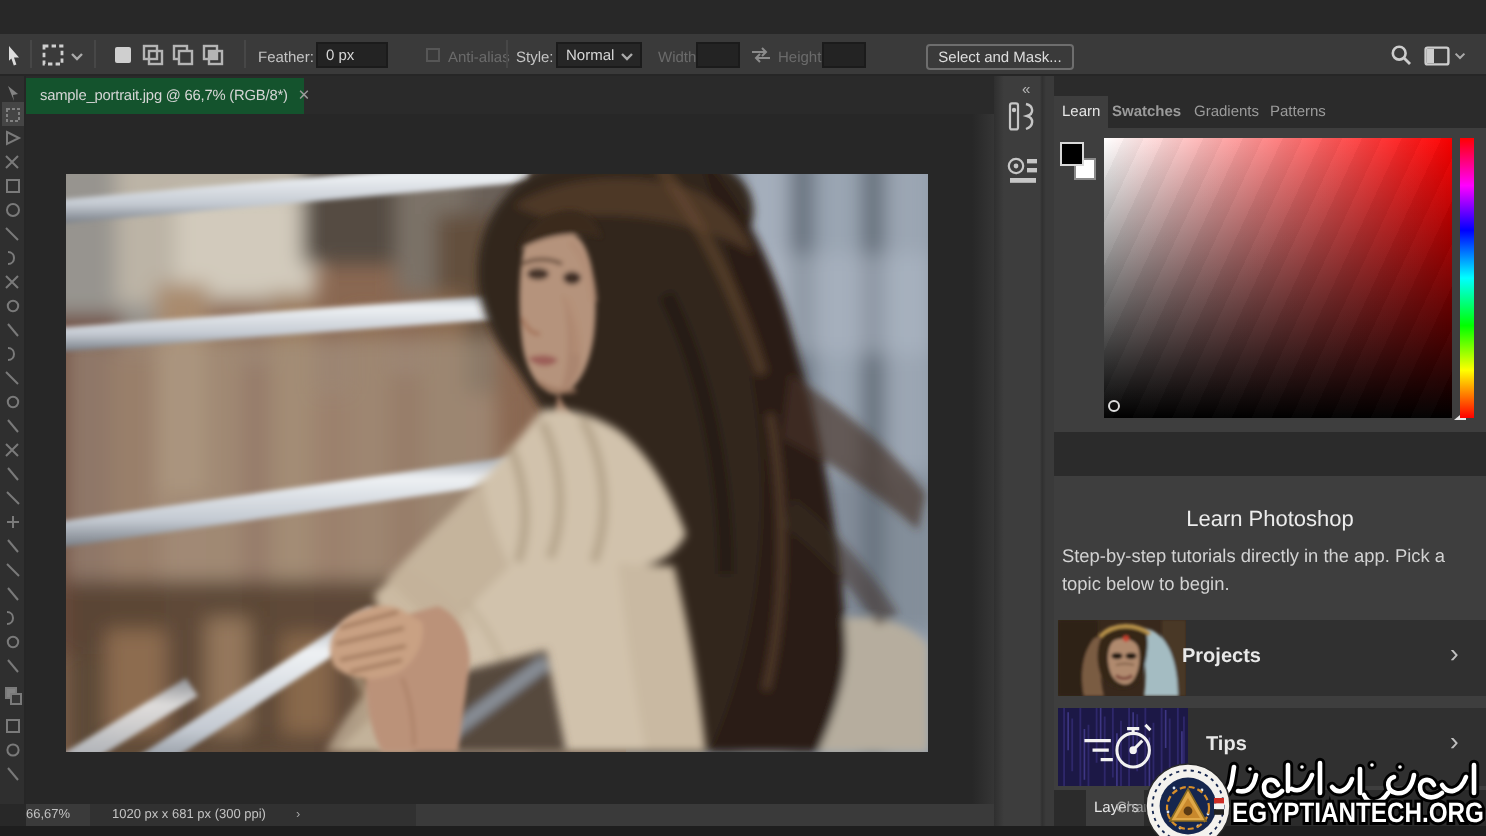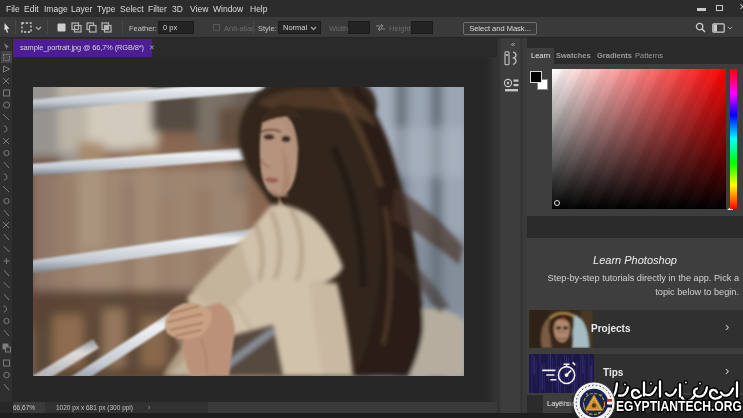--- a/index.html
+++ b/index.html
@@ -11,55 +11,38 @@
   #menubar span{position:absolute;top:4px;}
   
   #optbar{left:0;top:17px;width:743px;height:21px;background:#3a3a3a;border-bottom:1px solid #262626;color:#c4c4c4;font-size:7.5px;}
   .sep{position:absolute;top:3px;width:1px;height:14px;background:#2b2b2b;border-right:1px solid #474747;}
   .inbox{position:absolute;background:#232323;border:1px solid #1b1b1b;color:#d7d7d7;font-size:7.5px;line-height:11px;padding-left:4px;}
   .dis{color:#6b6b6b;}
   
   #toolbar{left:0;top:38px;width:13px;height:364px;background:#2f2f2f;border-right:1px solid #262626;}
   
   #tabbar{left:13px;top:38px;width:484px;height:19px;background:#2a2a2a;}
-  #doctab{position:absolute;left:0;top:1px;width:139px;height:18px;background:#4c1d95;color:#d6d6d6;font-size:7.4px;letter-spacing:-0.1px;line-height:18px;padding-left:7px;white-space:nowrap;}
+  #doctab{position:absolute;left:0;top:1px;width:139px;height:18px;background:#14532d;color:#d6d6d6;font-size:7.4px;letter-spacing:-0.1px;line-height:18px;padding-left:7px;white-space:nowrap;}
   
   #paste{left:13px;top:57px;width:484px;height:345px;background:#272727;}
   
   #statusbar{left:13px;top:402px;width:484px;height:11px;background:#3a3a3a;color:#c3c3c3;font-size:6.5px;}
   
   #dockstrip{left:497px;top:38px;width:30px;height:375px;background:linear-gradient(to right,#2f2f2f 0px,#3d3d3d 5px,#3d3d3d 23px,#303030 24px,#3a3a3a 26px,#3a3a3a 30px);}
   
   #rpanel{left:527px;top:38px;width:216px;height:375px;background:#2b2b2b;}
   .ptabrow{position:absolute;left:0;width:216px;height:16px;background:#2b2b2b;color:#9b9b9b;font-size:7.5px;}
   .ptab{position:absolute;top:0;height:16px;line-height:16px;}
   .ptab.on{background:#3e3e3e;color:#e6e6e6;}
   .bottomstrip{left:0px;top:413px;width:743px;height:5px;background:#1e1e1e;}
 </style>
 </head>
 <body>
 <div id="app">
 
-  <div id="menubar" class="abs">
-    <span style="left:6px">File</span>
-      <span style="left:24px">Edit</span>
-      <span style="left:44px">Image</span>
-    <span style="left:71px">Layer</span>
-      <span style="left:97px">Type</span>
-      <span style="left:120px">Select</span>
-    <span style="left:148px">Filter</span>
-      <span style="left:172px">3D</span>
-      <span style="left:190px">View</span>
-    <span style="left:213px">Window</span>
-      <span style="left:250px">Help</span>
-
-    <div class="abs" style="left:697px;top:8px;width:9px;height:2.5px;background:#c9c9c9"></div>
-    <div class="abs" style="left:716px;top:5px;width:7px;height:5.5px;border:1.5px solid #c9c9c9"></div>
-    <div class="abs" style="left:739px;top:3px;width:7px;height:8px;color:#c9c9c9;font-size:9px;line-height:8px">✕</div>
-  </div>
 
   <div id="optbar" class="abs">
 
     <svg class="abs" style="left:2px;top:5px" width="10" height="12" viewBox="0 0 10 12">
         <path d="M2.5 1 L7.5 6.8 L5 6.8 L6.2 10.2 L4.9 10.8 L3.7 7.3 L2.5 8.4 Z" fill="#dcdcdc"></path>
       </svg>
     <div class="sep" style="left:15px"></div>
 
     <svg class="abs" style="left:21px;top:5px" width="11" height="11" viewBox="0 0 11 11">
         <rect x="1" y="1" width="9" height="9" fill="none" stroke="#cfcfcf" stroke-width="1.4" stroke-dasharray="2.2 1.6"></rect>
@@ -318,40 +301,40 @@
         <rect x="10.5" y="6" width="5" height="2.2" fill="#c6c6c6"></rect>
         <rect x="2" y="11" width="13" height="2.4" fill="#c6c6c6"></rect>
       </svg>
   </div>
 
   <div id="rpanel" class="abs">
 
     <div class="ptabrow" style="top:10px;">
       <div class="ptab on" style="left:0px;width:27px;padding-left:4px;">Learn</div>
       <div class="ptab" style="left:22px;padding:0 7px;font-weight:bold;">Swatches</div>
-      <div class="ptab" style="left:63px;padding:0 7px;font-weight:bold;">Gradients</div>
+      <div class="ptab" style="left:63px;padding:0 7px;">Gradients</div>
       <div class="ptab" style="left:101px;padding:0 7px;">Patterns</div>
     </div>
     <div class="abs" style="left:0;top:26px;width:216px;height:152px;background:#3e3e3e;">
 
       <div class="abs" style="left:10px;top:15px;width:11px;height:11px;background:#fff;border:1px solid #8a8a8a;"></div>
       <div class="abs" style="left:3px;top:7px;width:12px;height:12px;background:#000;border:1.5px solid #d9d9d9;"></div>
 
       <div class="abs" style="left:25px;top:5px;width:174px;height:140px;background:repeating-linear-gradient(115deg,rgba(255,255,255,0.015) 0 9px,rgba(0,0,0,0.035) 9px 18px),linear-gradient(to bottom,rgba(0,0,0,0) 0%,#000 100%),linear-gradient(to right,#fff 0%,#f00 100%);"></div>
       <svg class="abs" style="left:199px;top:140px" width="8" height="7" viewBox="0 0 8 7">
           <path d="M1 6 L7 6 L7 1 Z" fill="#e8e8e8"></path>
         </svg>
       <div class="abs" style="left:27px;top:136px;width:6px;height:6px;border:1.2px solid #ddd;border-radius:50%;"></div>
 
       <div class="abs" style="left:202.5px;top:5px;width:7px;height:140px;background:linear-gradient(to bottom,#f00 0%,#f0f 17%,#00f 33%,#0ff 50%,#0f0 67%,#ff0 83%,#f00 100%);"></div>
     </div>
 
     <div class="abs" style="left:0;top:200px;width:216px;height:157px;background:#3e3e3e;color:#d9d9d9;">
-      <div class="abs" style="left:0;top:16px;width:216px;text-align:center;font-size:11px;color:#ececec;font-style:italic;">Learn Photoshop</div>
-      <div class="abs" style="left:4px;top:33px;width:208px;text-align:right;font-size:9.2px;line-height:14px;color:#d2d2d2;">Step-by-step tutorials directly in the app. Pick a topic below to begin.</div>
+      <div class="abs" style="left:0;top:16px;width:216px;text-align:center;font-size:11px;color:#ececec;">Learn Photoshop</div>
+      <div class="abs" style="left:4px;top:33px;width:208px;text-align:left;font-size:9.2px;line-height:14px;color:#d2d2d2;">Step-by-step tutorials directly in the app. Pick a topic below to begin.</div>
 
       <div class="abs" style="left:2px;top:72px;width:214px;height:38px;background:#303030;">
         <svg class="abs" style="left:0;top:0" width="64" height="38" viewBox="0 0 64 37" preserveAspectRatio="none" id="thumb1">
           <defs>
               <filter id="tb1" x="-20%" y="-20%" width="140%" height="140%">
                 <feGaussianBlur stdDeviation="0.8"></feGaussianBlur>
               </filter>
             </defs>
           <rect width="64" height="37" fill="#38281c"></rect>
           <g filter="url(#tb1)" transform="translate(64,0) scale(-1,1)">

